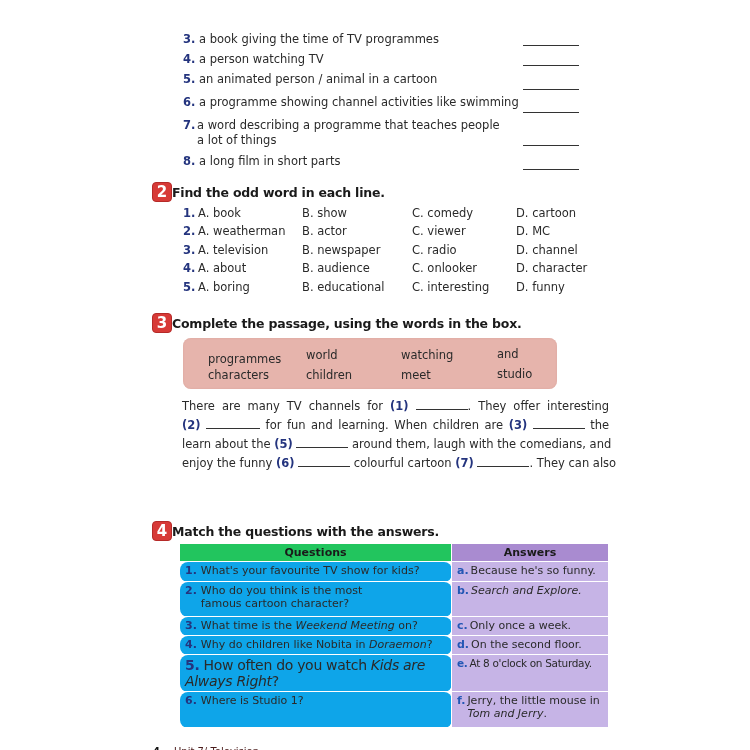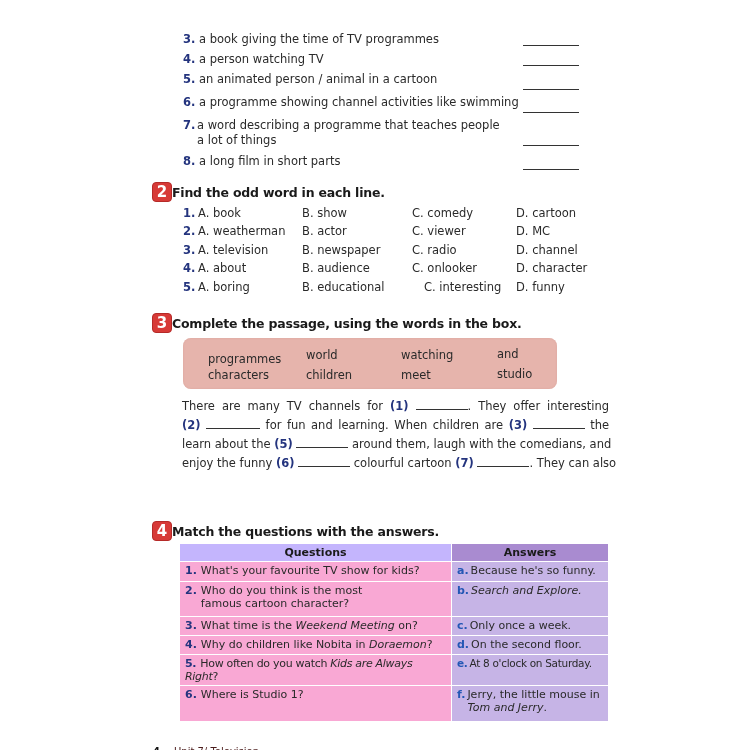--- a/index.html
+++ b/index.html
@@ -35,23 +35,23 @@
   
   .passage { position: absolute; left: 182px; top: 397px; width: 427px; font-size: 11.5px; line-height: 19px; text-align: justify; }
   .passage .line { display: block; text-align-last: justify; white-space: nowrap; }
   .passage .line.last { text-align-last: left; }
   .passage .pn { color: #24347e; font-weight: bold; }
 
   
   .mtable { position: absolute; left: 179px; top: 543px; width: 430px; border-collapse: collapse; font-size: 11px; }
   .mtable td, .mtable th { border: 1px solid #ffffff; padding: 2px 5px; vertical-align: top; }
   .mtable th { font-weight: bold; font-size: 11px; height: 17px; color: #1a1a1a; }
-  .mtable th.q { background: #c4b5fd; width: 273px; }
+  .mtable th.q { background: #22c55e; width: 273px; }
   .mtable th.a { background: #a98bd0; width: 157px; }
-  .mtable td.q { background: #f9a8d4; }
+  .mtable td.q { background: #0ea5e9; border-radius: 8px; }
   .mtable td.a { background: #c6b4e6; }
   .mtable .ln { color: #24347e; font-weight: bold; margin-right: 4px; }
   .mtable .la { color: #2457b5; font-weight: bold; margin-right: 2px; }
   .mtable em { font-style: italic; }
 
   .footer { position: absolute; left: 153px; top: 730px; font-size: 10px; color: #4a1b1b; margin-top: 16px; }
   .footer .pg { font-weight: bold; color: #111; margin-right: 14px; }
 </style>
 </head>
 <body>
@@ -121,21 +121,21 @@
       <span class="num" style="left:0">4.</span>
       <span style="left:15px">A. about</span>
       <span style="left:119px">B. audience</span>
       <span style="left:229px">C. onlooker</span>
       <span style="left:333px">D. character</span>
     </div>
     <div class="r" style="top:74px">
       <span class="num" style="left:0">5.</span>
       <span style="left:15px">A. boring</span>
       <span style="left:119px">B. educational</span>
-      <span style="left:241px">C. interesting</span>
+      <span style="left:229px">C. interesting</span>
       <span style="left:333px">D. funny</span>
     </div>
   </div>
 
   <div class="sec-head" style="top:313px">
     <div class="badge">3</div>
     <div class="sec-title">Complete the passage, using the words in the box.</div>
   </div>
   <div class="wordbox">
     <span style="left:25px; top:14px">programmes</span>
@@ -206,21 +206,21 @@
       </tr>
       <tr style="height:19px">
         <td class="q"><span class="ln">3.</span><span>What time is the </span><em>Weekend Meeting</em><span> on?</span></td>
         <td class="a"><span class="la">c.</span><span>Only once a week.</span></td>
       </tr>
       <tr style="height:19px">
         <td class="q"><span class="ln">4.</span><span>Why do children like Nobita in </span><em>Doraemon</em><span>?</span></td>
         <td class="a"><span class="la">d.</span><span>On the second floor.</span></td>
       </tr>
       <tr style="height:19px">
-        <td class="q" style="font-size:11px; letter-spacing:-0.3px"><span class="ln">5.</span><span>How often do you watch </span><em>Kids are Always Right</em><span>?</span></td>
+        <td class="q" style="font-size:14px; letter-spacing:-0.3px"><span class="ln">5.</span><span>How often do you watch </span><em>Kids are Always Right</em><span>?</span></td>
         <td class="a" style="font-size:10.5px; letter-spacing:-0.3px"><span class="la">e.</span><span>At 8 o'clock on Saturday.</span></td>
       </tr>
       <tr style="height:36px">
         <td class="q"><span class="ln">6.</span><span>Where is Studio 1?</span></td>
         <td class="a">
             <div style="display:flex">
               <span class="la">f.</span>
               <span style="width:135px"><span>Jerry, the little mouse in </span><em>Tom and Jerry</em><span>.</span></span>
             </div>
           </td>

